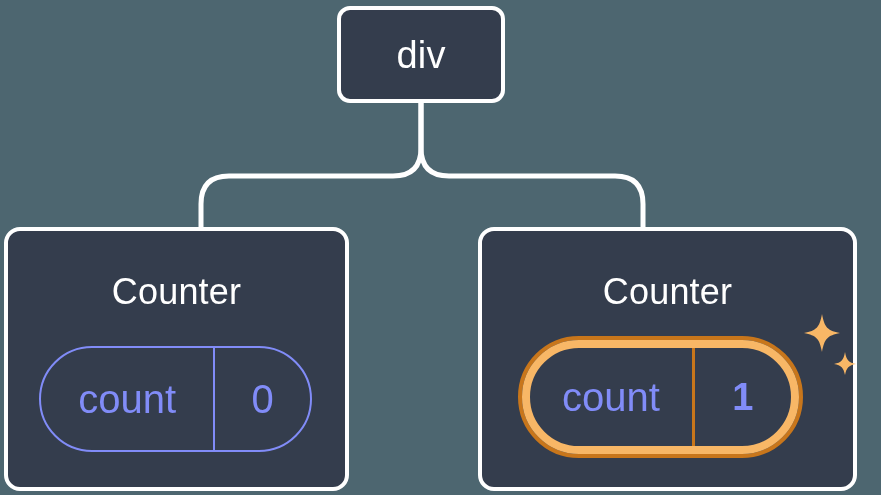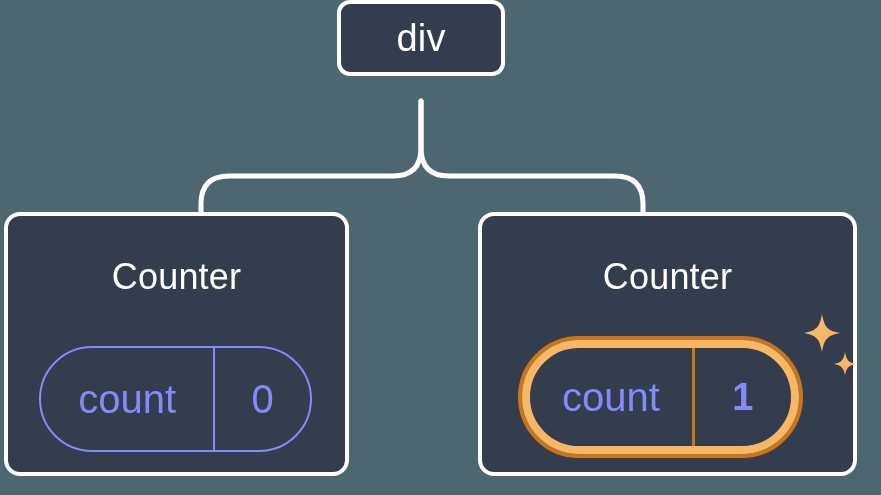--- a/index.html
+++ b/index.html
@@ -35,28 +35,28 @@
     box-sizing: border-box;
     background: #343d4d;
     border: 4px solid #ffffff;
     border-radius: 14px;
     display: flex;
     flex-direction: column;
     align-items: center;
   }
   .node-root {
     left: 337px;
-    top: 0;
+    top: 6px;
     width: 168px;
-    height: 76px;
+    height: 97px;
     justify-content: center;
     border-radius: 13px;
   }
   .node-child {
-    top: 212px;
+    top: 227px;
     height: 264px;
     border-radius: 16px;
     padding-top: 43px;
   }
   .node-left  { left: 4px;   width: 345px; }
   .node-right { left: 478px; width: 379px; }
 
   .node-title {
     color: #ffffff;
     font-size: 36px;

